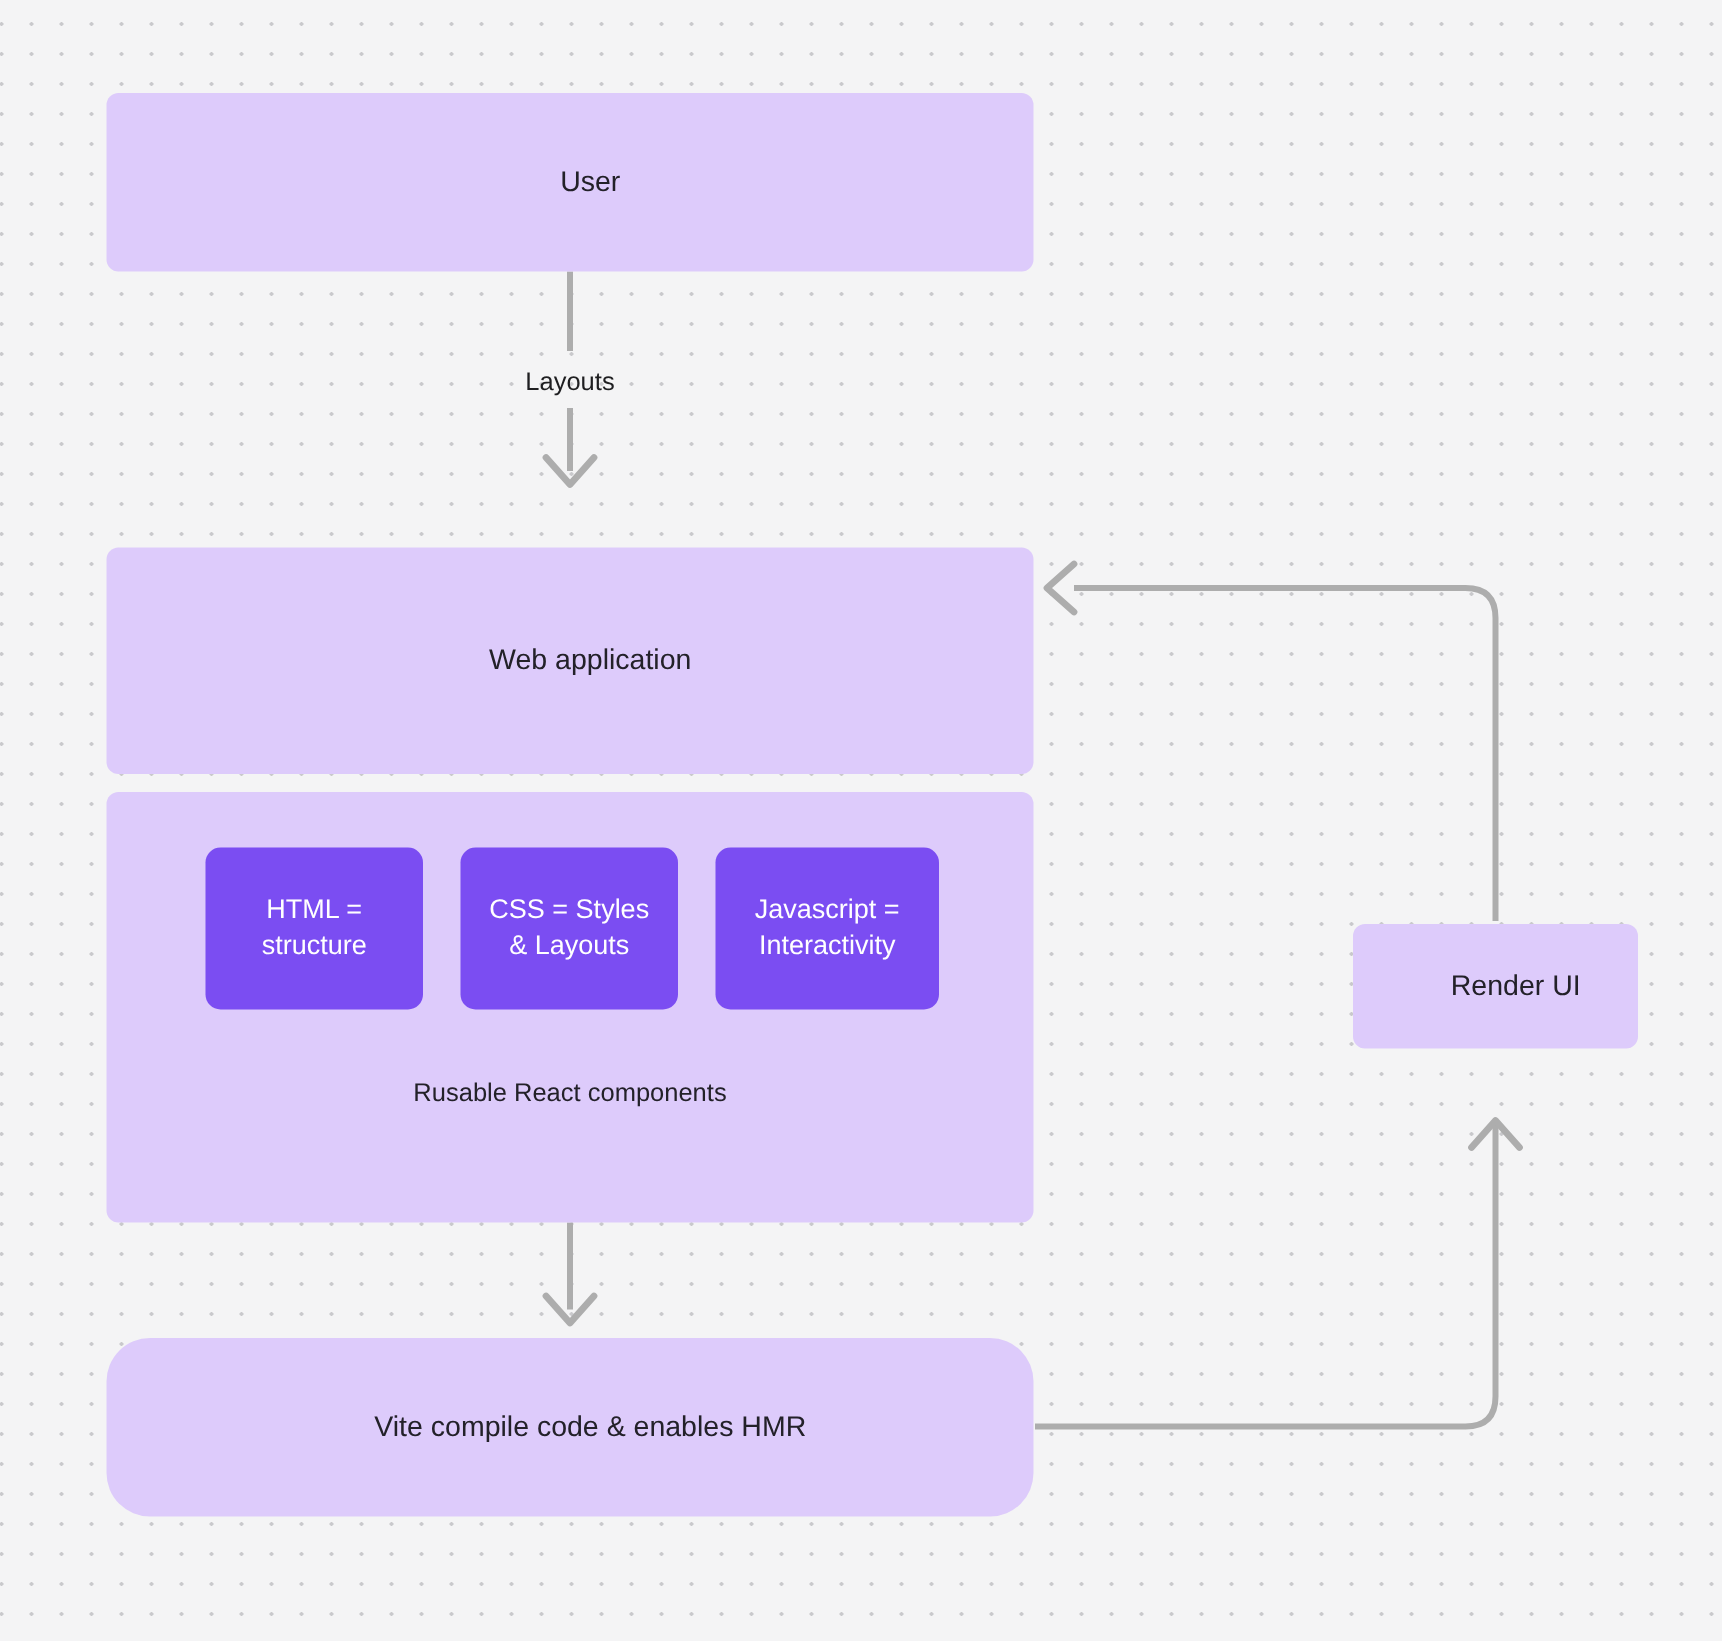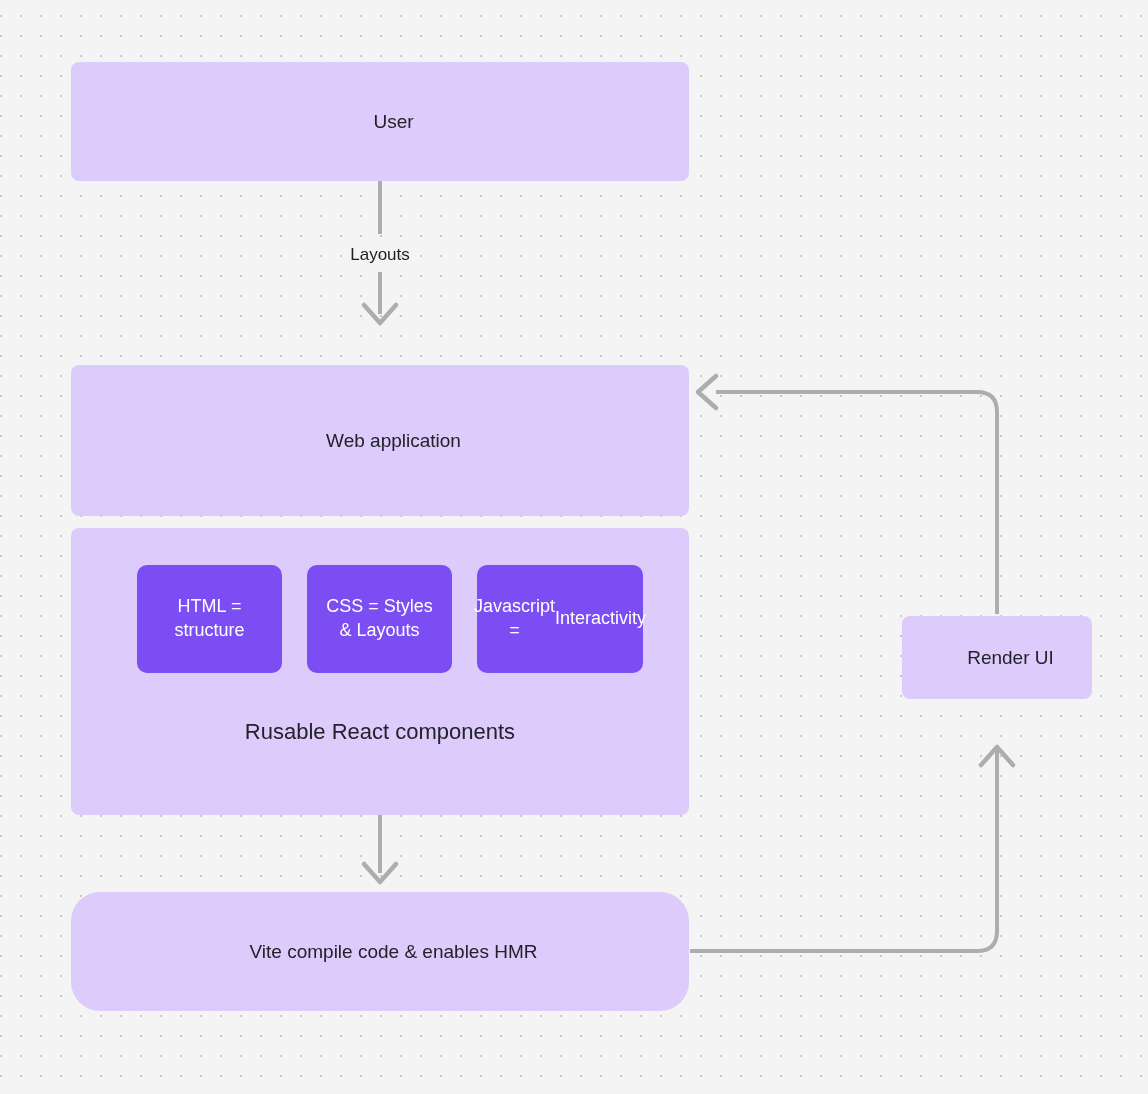--- a/index.html
+++ b/index.html
@@ -41,21 +41,21 @@
   .node-inner {
     background: #7b4df2;
     color: #ffffff;
     border-radius: 10px;
     font-size: 18px;
   }
   .group-caption {
     position: absolute;
     text-align: center;
     color: #232129;
-    font-size: 22px;
+    font-size: 17px;
     user-select: none;
   }
   .edge-label {
     position: absolute;
     font-size: 17px;
     color: #1f1f21;
     text-align: center;
     user-select: none;
     background: transparent;
   }
@@ -132,21 +132,21 @@
   <div class="node node-inner" style="left:137px; top:565px; width:145px; height:108px; flex-direction:column;">
     <span>HTML =</span>
     <span>structure</span>
   </div>
 
   <div class="node node-inner" style="left:307px; top:565px; width:145px; height:108px; flex-direction:column;">
     <span>CSS = Styles</span>
     <span>&amp; Layouts</span>
   </div>
 
-  <div class="node node-inner" style="left:477px; top:565px; width:166px; height:108px; ">
+  <div class="node node-inner" style="left:477px; top:565px; width:149px; height:108px; flex-direction:column;">
     <span>Javascript =</span>
     <span>Interactivity</span>
   </div>
 
   <div class="group-caption" style="left:71px; top:719px; width:618px;">
     <span>Rusable React components</span>
   </div>
 
   <div class="node node-outer" style="left:71px; top:892px; width:618px; height:119px;border-radius:29px;">
     <span>Vite compile code &amp; enables HMR</span>

